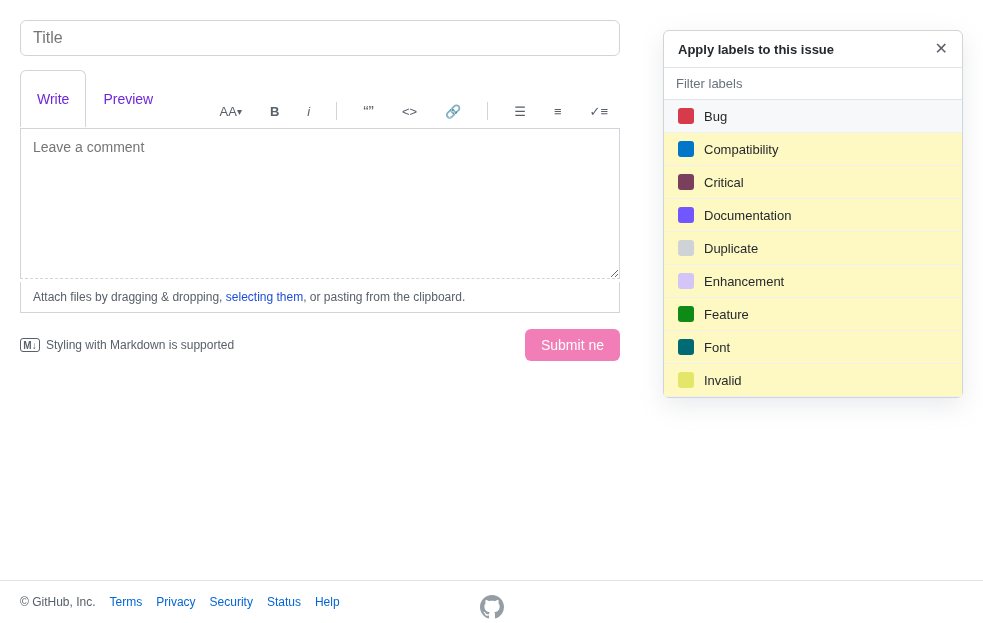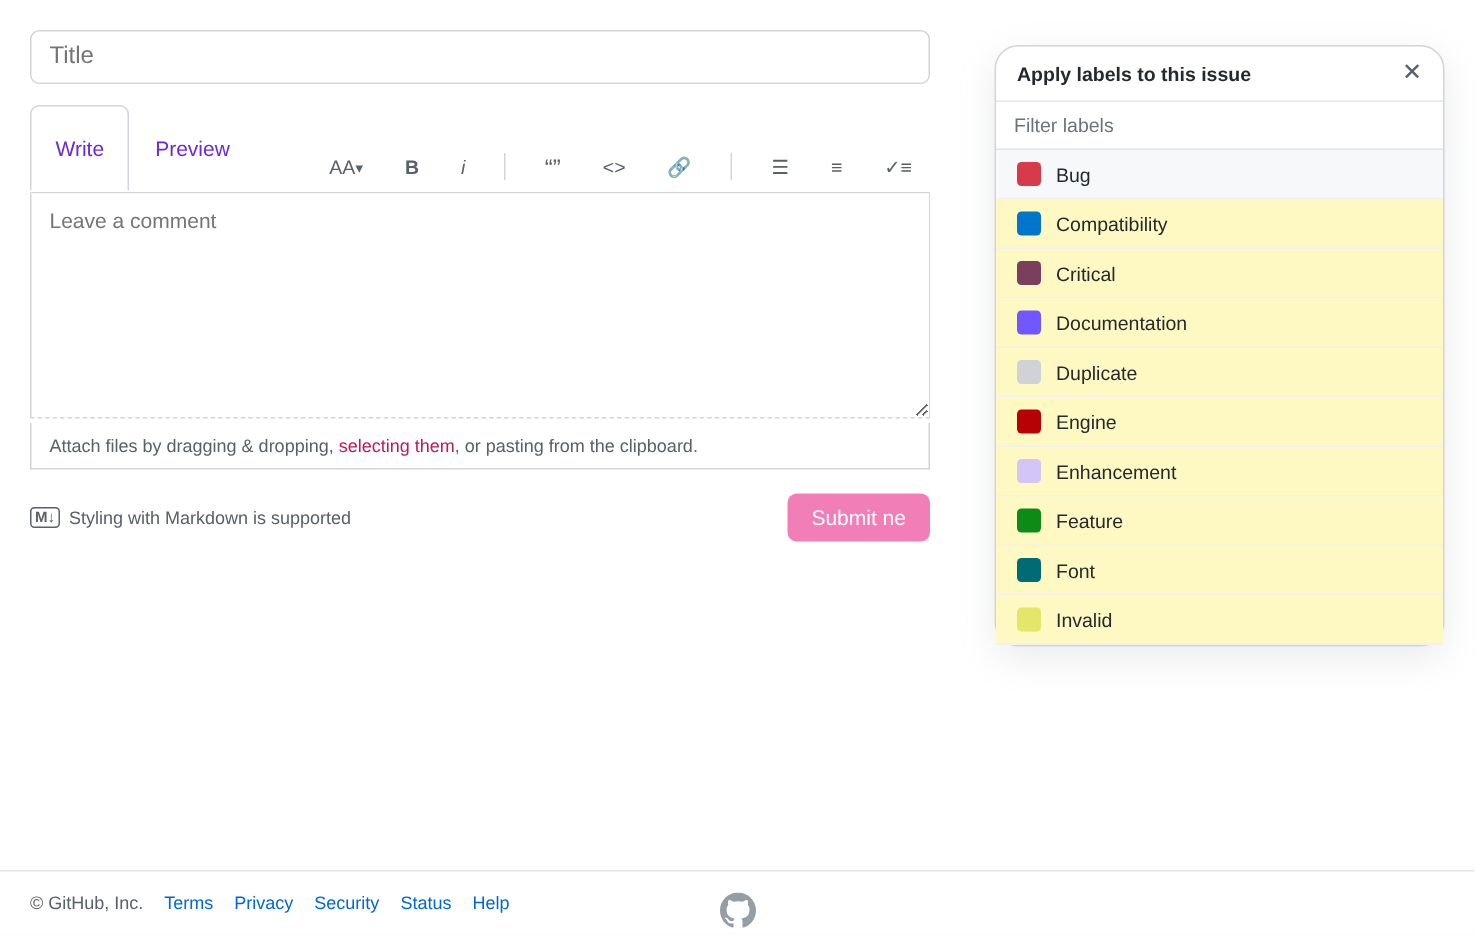--- a/index.html
+++ b/index.html
@@ -109,21 +109,21 @@
     .attach-text {
       padding: 8px 12px;
       font-size: 12px;
       color: #586069;
       border: 1px solid #d1d5da;
       border-top: none;
       background: #fff;
     }
 
     .attach-text a {
-      color: #be185d;
+      color: #1d4ed8;
       text-decoration: none;
     }
 
     .bottom-bar {
       display: flex;
       align-items: center;
       justify-content: space-between;
       padding: 8px 0;
       margin-top: 8px;
     }
@@ -212,21 +212,21 @@
     }
 
     
     .labels-dropdown {
       position: absolute;
       top: 30px;
       right: 20px;
       width: 300px;
       background: #fff;
       border: 1px solid #d1d5da;
-      border-radius: 16px;
+      border-radius: 6px;
       box-shadow: 0 8px 24px rgba(149,157,165,0.2);
       z-index: 100;
     }
 
     .dropdown-header {
       display: flex;
       align-items: center;
       justify-content: space-between;
       padding: 10px 14px;
       border-bottom: 1px solid #e1e4e8;
@@ -379,24 +379,20 @@
         </div>
         <div class="label-item">
           <div class="label-color-dot" style="background: rgb(112, 87, 255);"></div>
           <span class="label-name">Documentation</span>
         </div>
         <div class="label-item">
           <div class="label-color-dot" style="background: rgb(207, 211, 215);"></div>
           <span class="label-name">Duplicate</span>
         </div>
         <div class="label-item">
-          <div class="label-color-dot" style="background: rgb(182, 2, 5);"></div>
-          <span class="label-name">Engine</span>
-        </div>
-        <div class="label-item">
           <div class="label-color-dot" style="background: rgb(212, 197, 249);"></div>
           <span class="label-name">Enhancement</span>
         </div>
         <div class="label-item">
           <div class="label-color-dot" style="background: rgb(14, 138, 22);"></div>
           <span class="label-name">Feature</span>
         </div>
         <div class="label-item">
           <div class="label-color-dot" style="background: rgb(0, 107, 117);"></div>
           <span class="label-name">Font</span>

